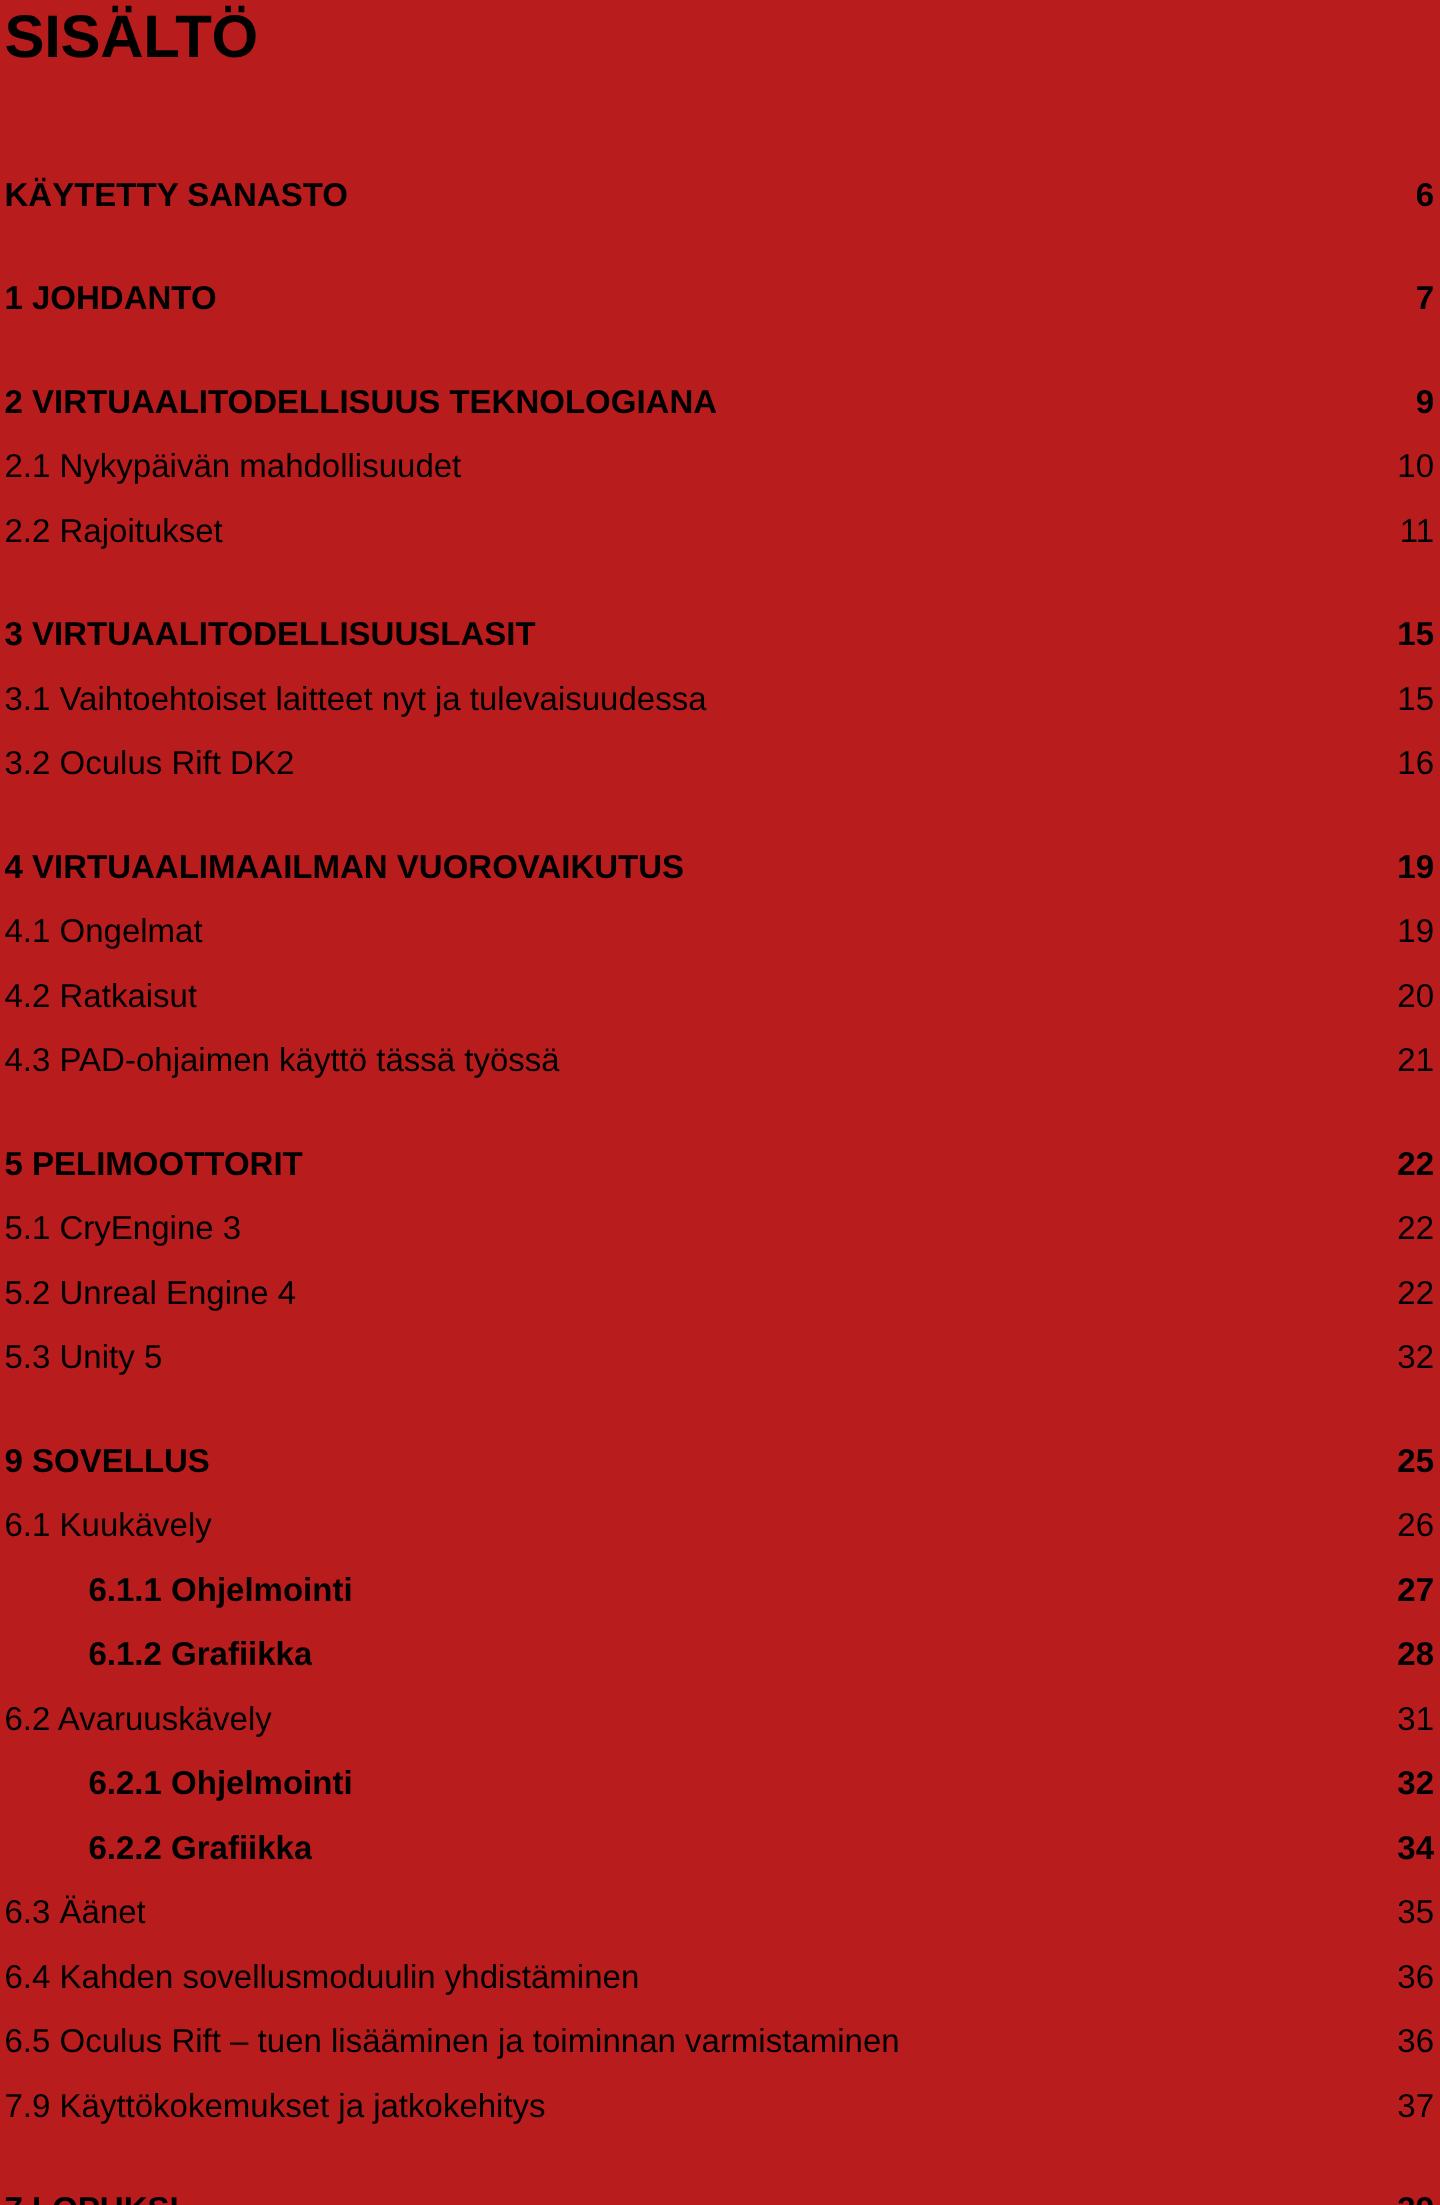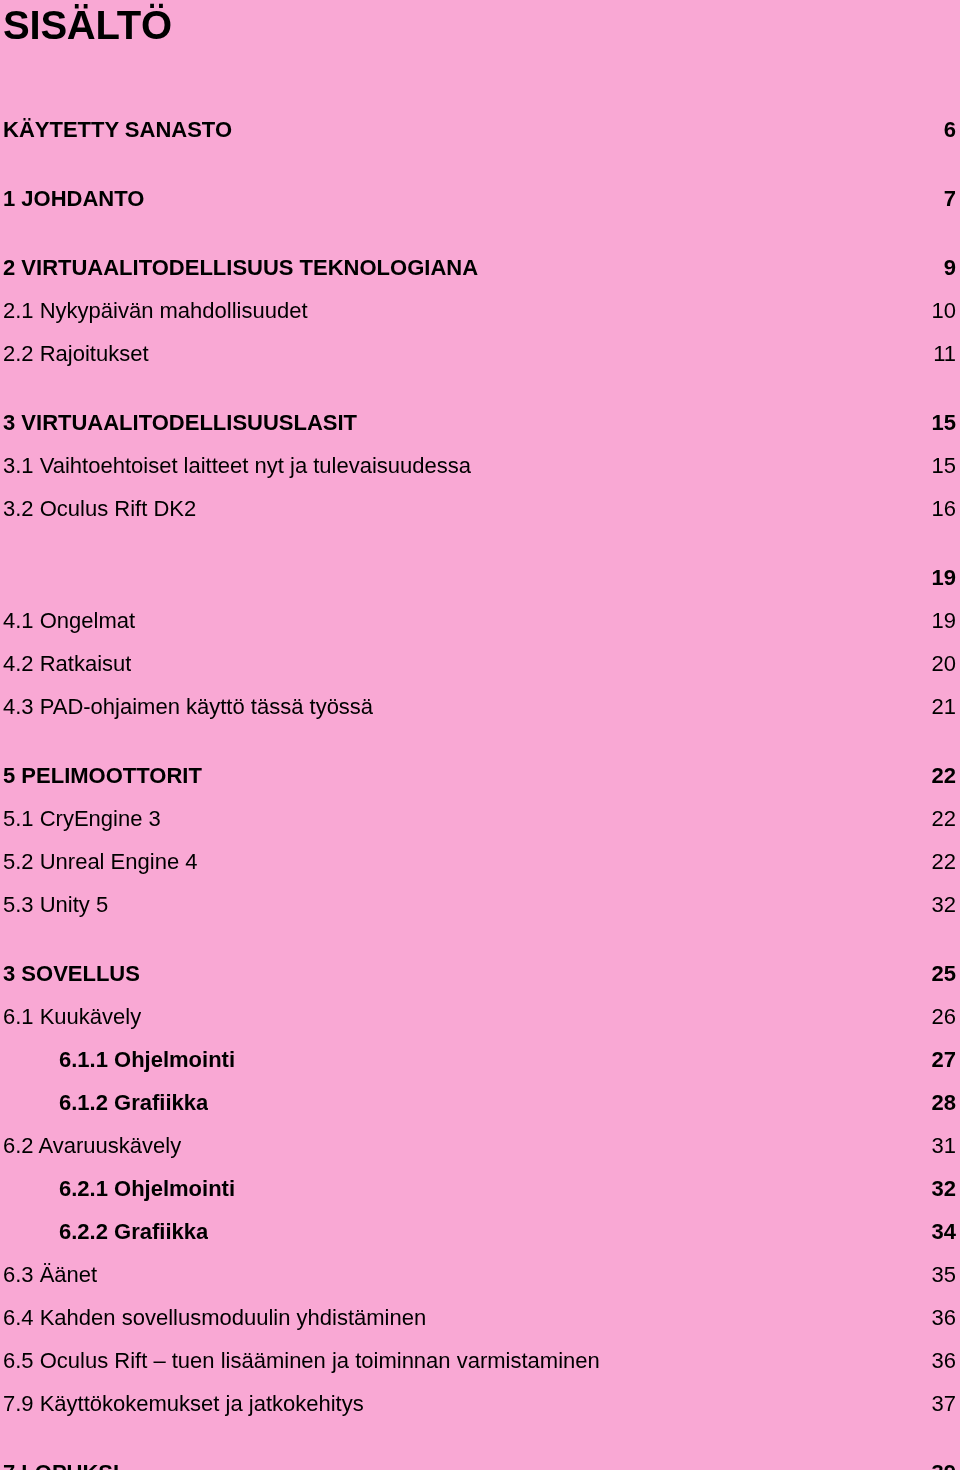--- a/index.html
+++ b/index.html
@@ -11,21 +11,21 @@
     width: 960px;
     height: 1470px;
     font-family: "Liberation Sans", sans-serif;
     color: #000000;
     overflow: hidden;
   }
   #page {
     position: relative;
     width: 960px;
     height: 1470px;
-    background: #f9a8d4;
+    background: #b91c1c;
     box-sizing: border-box;
     padding: 0 4px 0 3px;
   }
   #toc-title {
     font-size: 40px;
     font-weight: bold;
     line-height: 1;
     letter-spacing: -0.2px;
     padding-top: 5px;
     margin: 0;
@@ -119,20 +119,21 @@
         <span class="label">3.1 Vaihtoehtoiset laitteet nyt ja tulevaisuudessa</span>
         <span class="filler"></span>
         <span class="page">15</span>
       </li>
       <li class="toc-row lvl2">
         <span class="label">3.2 Oculus Rift DK2</span>
         <span class="filler"></span>
         <span class="page">16</span>
       </li>
       <li class="toc-row lvl1 gap-before">
+        <span class="label">4 VIRTUAALIMAAILMAN VUOROVAIKUTUS</span>
         <span class="filler"></span>
         <span class="page">19</span>
       </li>
       <li class="toc-row lvl2">
         <span class="label">4.1 Ongelmat</span>
         <span class="filler"></span>
         <span class="page">19</span>
       </li>
       <li class="toc-row lvl2">
         <span class="label">4.2 Ratkaisut</span>
@@ -158,21 +159,21 @@
         <span class="label">5.2 Unreal Engine 4</span>
         <span class="filler"></span>
         <span class="page">22</span>
       </li>
       <li class="toc-row lvl2">
         <span class="label">5.3 Unity 5</span>
         <span class="filler"></span>
         <span class="page">32</span>
       </li>
       <li class="toc-row lvl1 gap-before">
-        <span class="label">3 SOVELLUS</span>
+        <span class="label">9 SOVELLUS</span>
         <span class="filler"></span>
         <span class="page">25</span>
       </li>
       <li class="toc-row lvl2">
         <span class="label">6.1 Kuukävely</span>
         <span class="filler"></span>
         <span class="page">26</span>
       </li>
       <li class="toc-row lvl3">
         <span class="label">6.1.1 Ohjelmointi</span>

